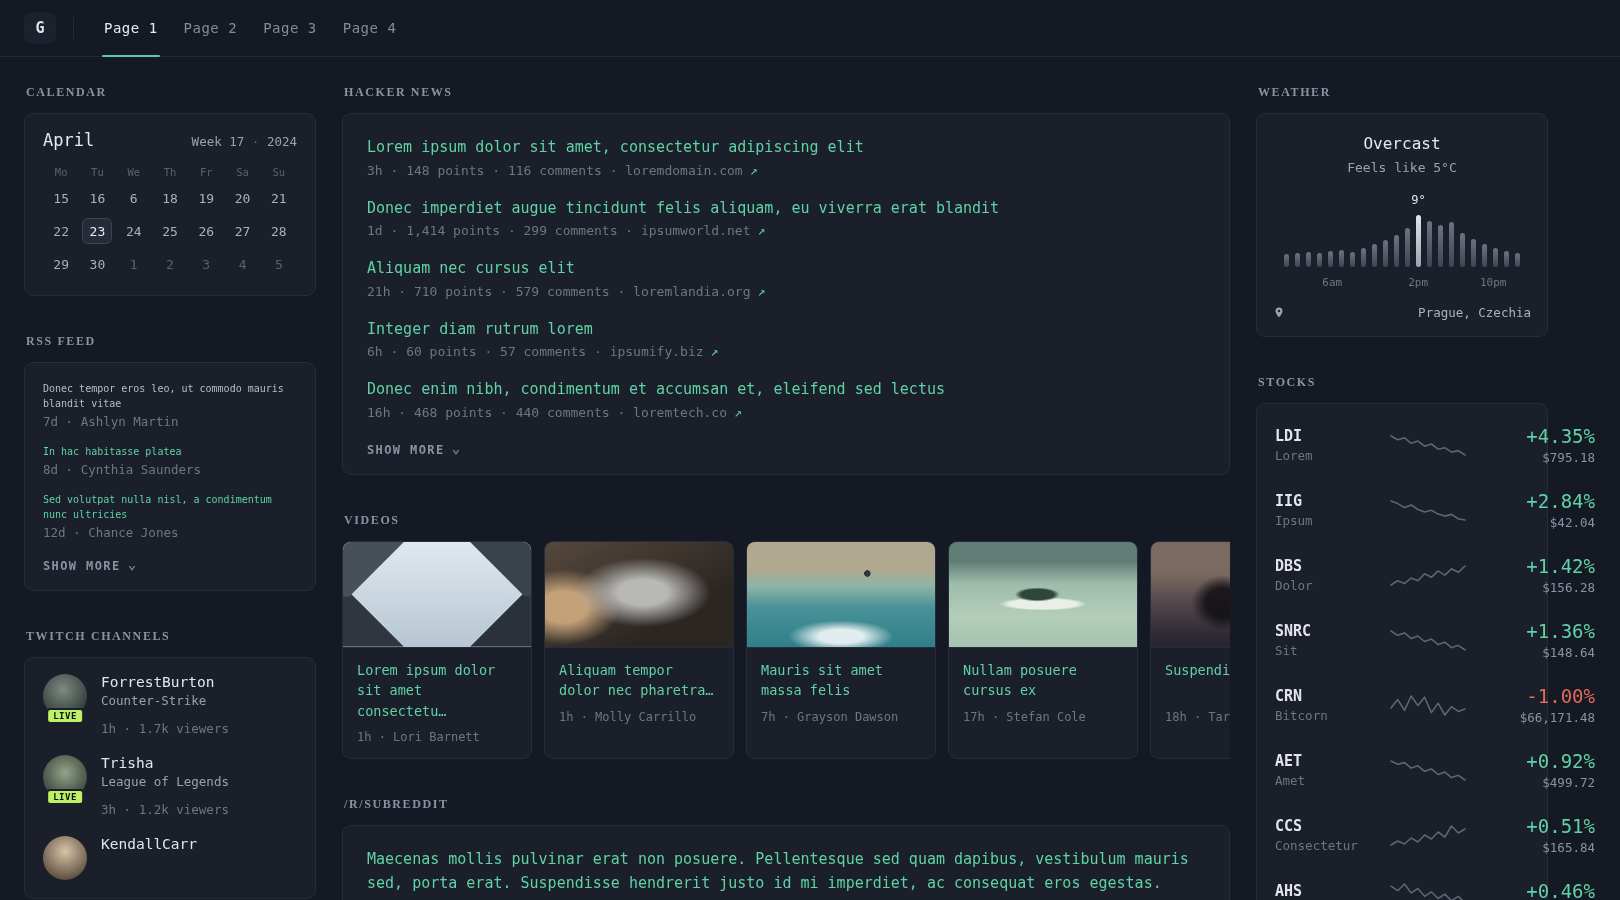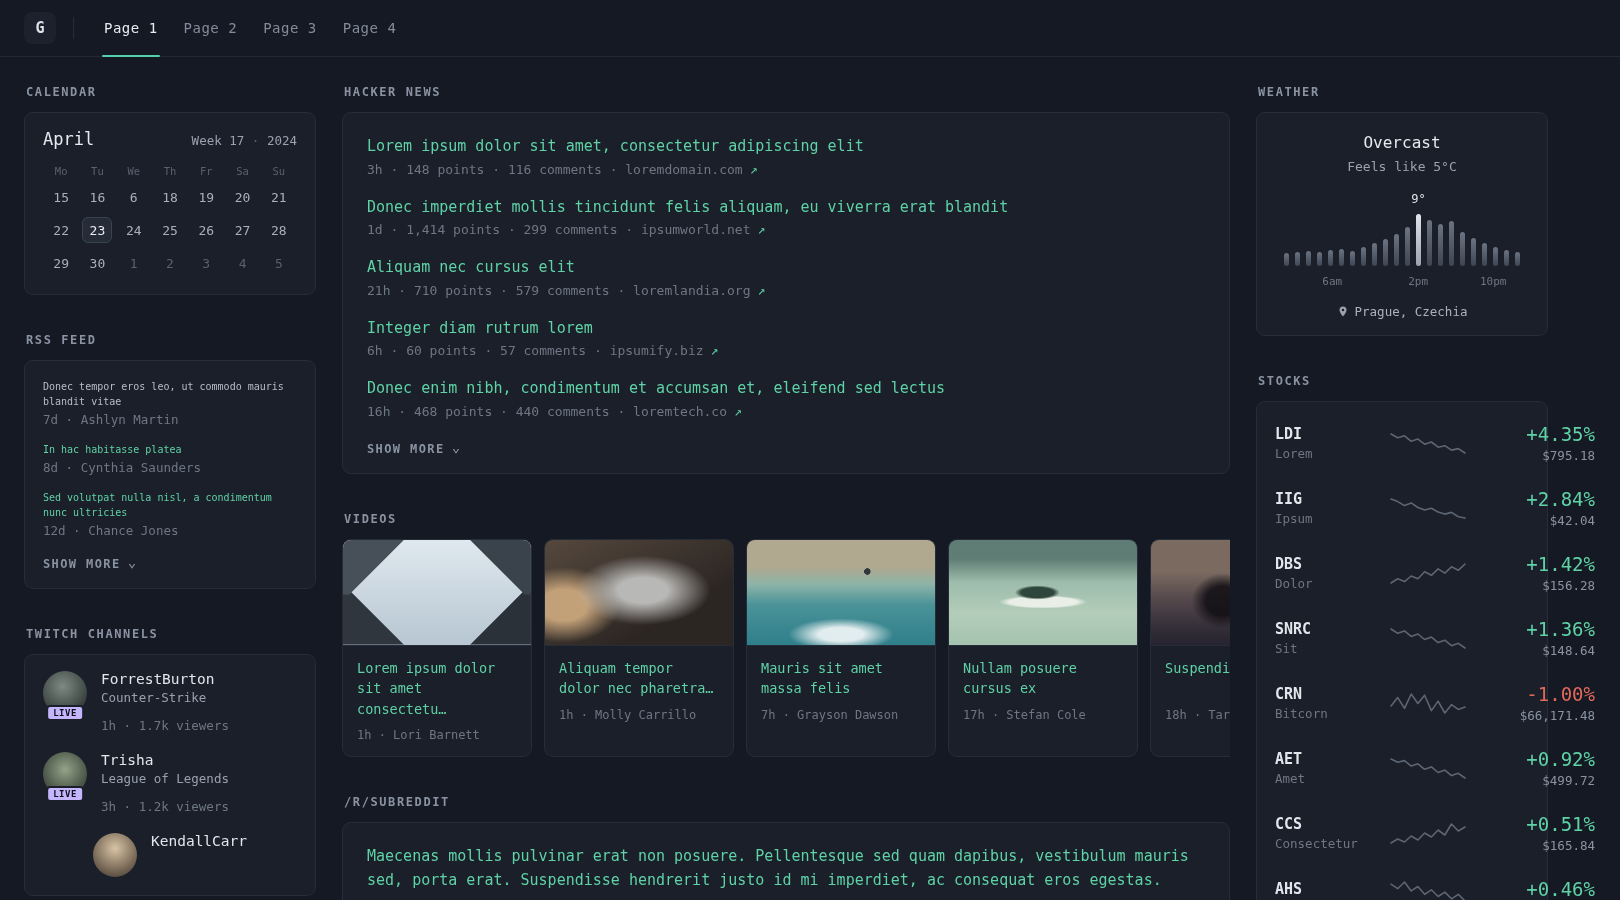--- a/index.html
+++ b/index.html
@@ -17,21 +17,21 @@
   .logo-divider { width:1px; height:22px; background:#252c38; margin:0 17px; }
   .tabs { display:flex; height:100%; }
   .tab { position:relative; height:100%; display:flex; align-items:center; padding:0 13px; background:none; border:none; color:#828b9a; font-family:inherit; font-size:14px; letter-spacing:.5px; cursor:pointer; }
   .tab.active { color:#e8ecf1; }
   .tab-underline { display:none; position:absolute; left:11px; right:11px; bottom:-1px; height:2px; border-radius:2px; background:#53d0ab; }
   .tab.active .tab-underline { display:block; }
 
   
   .grid { display:grid; grid-template-columns:292px 888px 292px; column-gap:26px; padding:28px 0 0 24px; align-items:start; }
   .col > section:not(:first-child) { margin-top:38px; }
-  .sec { font-size:12px; font-weight:700; letter-spacing:1.6px; color:#8a93a2; margin:0 0 13px 2px; }
+  .sec { font-size:12px; font-weight:700; letter-spacing:1.6px; color:#8a93a2; margin:0 0 13px 2px;font-family:Liberation Serif, serif; }
   .card { background:#1a1f29; border:1px solid #262d39; border-radius:9px; }
 
   
   .cal-card { padding:16px 18px 18px; }
   .cal-head { display:flex; justify-content:space-between; align-items:baseline; }
   .cal-month { font-size:17px; color:#e6eaef; }
   .cal-meta { font-size:12.5px; color:#9aa2b0; }
   .cal-meta .dot { color:#5a6270; }
   .cal-grid { display:grid; grid-template-columns:repeat(7,1fr); row-gap:7px; margin-top:16px; justify-items:center; align-items:center; }
   .cal-dayname { font-size:10.5px; color:#59616f; }
@@ -45,27 +45,27 @@
   .item-title { display:block; font-size:10px; line-height:1.5; color:#5fd2a6; text-decoration:none; cursor:pointer; }
   .feed-item.muted .item-title { color:#b6bdc8; }
   .item-meta { font-size:12.5px; color:#6e7684; margin-top:3px; }
   .src-arrow { color:#5fd2a6; margin-left:7px; }
   .show-more { display:inline-flex; align-items:center; gap:7px; font-size:12px; font-weight:700; letter-spacing:1.4px; color:#8a93a2; background:none; border:none; font-family:inherit; cursor:pointer; margin-top:4px; }
   .chev { font-size:14px; line-height:0; transform:translateY(-2px); }
 
   
   .tw-card { padding:16px 18px 14px; }
   .tw-row { display:flex; gap:14px; align-items:flex-start; margin-bottom:19px; cursor:pointer; }
-  .tw-row:last-child { margin-bottom:4px;justify-content:center; }
+  .tw-row:last-child { margin-bottom:4px; }
   .tw-avatar-wrap { position:relative; flex:0 0 auto; }
   .tw-avatar { width:44px; height:44px; border-radius:50%; }
   .av-0 { background:radial-gradient(circle at 45% 35%, #7d8b82, #39413f 70%, #23282c); }
   .av-1 { background:radial-gradient(circle at 50% 40%, #93a389, #4a5547 65%, #2a3030); }
   .av-2 { background:radial-gradient(circle at 50% 35%, #d8c3a4, #6a5c4c 70%, #35302c); }
-  .live-badge { position:absolute; left:50%; bottom:-6px; transform:translateX(-50%); background:#c4b5fd; color:#0d1117; font-size:9px; font-weight:700; letter-spacing:.5px; padding:1px 5px; border-radius:4px; border:2px solid #1a1f29; }
+  .live-badge { position:absolute; left:50%; bottom:-6px; transform:translateX(-50%); background:#bef264; color:#0d1117; font-size:9px; font-weight:700; letter-spacing:.5px; padding:1px 5px; border-radius:4px; border:2px solid #1a1f29; }
   .tw-name { font-size:14.5px; color:#e2e6ec; }
   .tw-game { font-size:12.5px; color:#99a1af; margin-top:3px; }
   .tw-meta { font-size:12.5px; color:#6e7684; margin-top:13px; }
 
   
   .hn-card { padding:22px 24px 16px; }
   .hn-item { margin-bottom:19px; }
   .hn-item .item-title { font-size:15px; }
   .hn-item .item-meta { margin-top:4px; font-size:13px; }
 
@@ -110,21 +110,21 @@
   .weather-card { padding:20px 16px 16px; text-align:center; }
   .w-cond { font-size:16px; color:#e6eaef; }
   .w-feels { font-size:13px; color:#9aa2b0; margin-top:7px; }
   .w-chart { display:flex; justify-content:center; align-items:flex-end; gap:6px; height:64px; margin-top:28px; }
   .wbar-slot { position:relative; width:5px; height:64px; display:flex; align-items:flex-end; }
   .wbar { width:5px; border-radius:2.5px; background:linear-gradient(180deg,#6b7482,#3e4552); }
   .wbar.hl { background:linear-gradient(180deg,#e2e6ec,#9aa2b0); }
   .wpeak { position:absolute; left:50%; transform:translateX(-50%); font-size:12px; color:#dfe3ea; white-space:nowrap; }
   .wlabels { position:relative; height:14px; margin:9px auto 0; width:236px; }
   .wlabel { position:absolute; top:0; transform:translateX(-50%); font-size:11px; color:#6e7684; }
-  .w-loc { display:flex; justify-content:center; align-items:center; gap:6px; margin-top:15px; font-size:12.5px; color:#aab2bf; }
+  .w-loc { display:flex; justify-content:space-between; align-items:center; gap:6px; margin-top:15px; font-size:12.5px; color:#aab2bf; }
   .pin-icon { display:inline-flex; }
   .pin-icon svg { fill:#9aa2b0; }
 
   
   .stocks-card { padding:8px 18px; }
   .stock-row { display:grid; grid-template-columns:86px 1fr 100px; align-items:center; padding:12.5px 0; cursor:pointer;gap:28px; }
   .stock-sym { font-size:15px; font-weight:700; color:#e2e6ec; }
   .stock-name { font-size:12.5px; color:#6e7684; margin-top:3px; }
   .stock-chart { display:flex; justify-content:center; }
   .spark { width:78px; height:26px; }
@@ -275,21 +275,21 @@
 
       <section>
         <h2 class="sec">HACKER NEWS</h2>
         <div class="card hn-card">
           <div id="hn-list">
               <article class="hn-item">
                 <a class="item-title">Lorem ipsum dolor sit amet, consectetur adipiscing elit</a>
                 <div class="item-meta"><span>3h · 148 points · 116 comments · loremdomain.com</span><span class="src-arrow">↗</span></div>
               </article>
               <article class="hn-item">
-                <a class="item-title">Donec imperdiet mollis tincidunt felis aliquam, eu viverra erat blandit</a>
+                <a class="item-title">Donec imperdiet augue tincidunt felis aliquam, eu viverra erat blandit</a>
                 <div class="item-meta"><span>1d · 1,414 points · 299 comments · ipsumworld.net</span><span class="src-arrow">↗</span></div>
               </article>
               <article class="hn-item">
                 <a class="item-title">Aliquam nec cursus elit</a>
                 <div class="item-meta"><span>21h · 710 points · 579 comments · loremlandia.org</span><span class="src-arrow">↗</span></div>
               </article>
               <article class="hn-item">
                 <a class="item-title">Integer diam rutrum lorem</a>
                 <div class="item-meta"><span>6h · 60 points · 57 comments · ipsumify.biz</span><span class="src-arrow">↗</span></div>
               </article>

